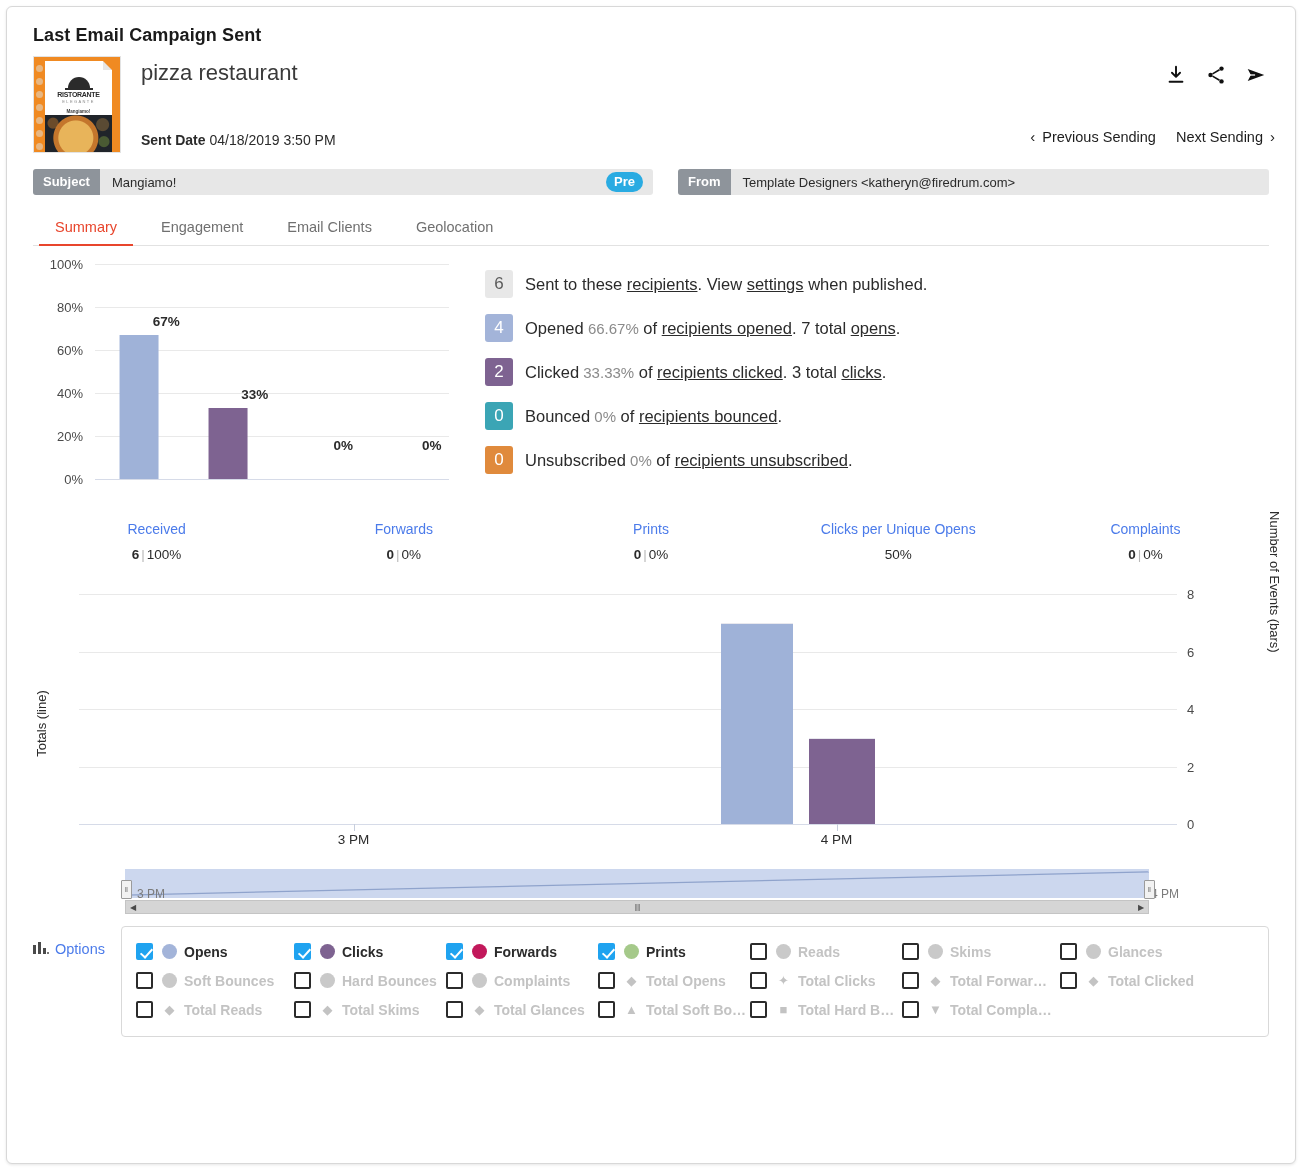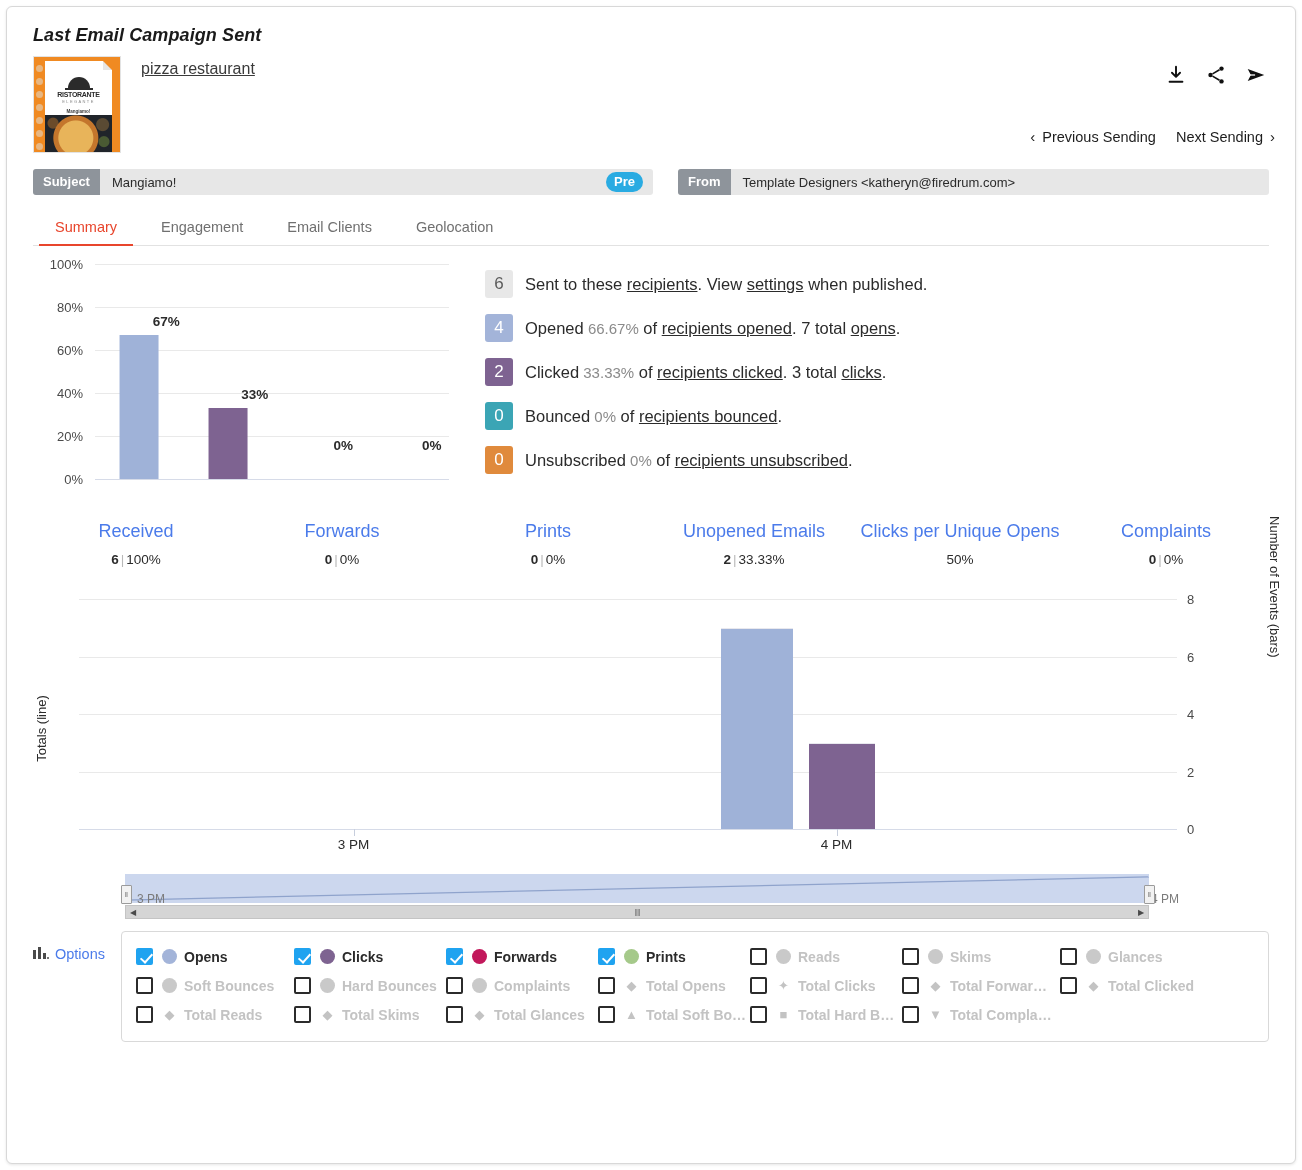--- a/index.html
+++ b/index.html
@@ -23,21 +23,20 @@
     padding: 0 20px;
   }
 
   
   .page-title {
     font-size: 18px;
     font-weight: bold;
     color: #1a1a1a;
     padding: 18px 0 6px 6px;
     letter-spacing: .1px;
-    font-style: italic;
   }
   .hdr-row { display: flex; align-items: flex-start; padding-left: 6px; }
   .thumb-wrap { width: 88px; flex: 0 0 88px; padding-top: 4px; }
   .thumb {
     width: 88px; height: 97px;
     background: #f08a22;
     position: relative;
     overflow: hidden;
     border: 1px solid #e3e3e3;
   }
@@ -66,21 +65,21 @@
       radial-gradient(circle at 46% 62%, #c4762c 0 22px, rgba(0,0,0,0) 23px),
       radial-gradient(circle at 12% 22%, #6c4b2a 0 5px, rgba(0,0,0,0) 6px),
       radial-gradient(circle at 86% 26%, #5a4a33 0 6px, rgba(0,0,0,0) 7px),
       radial-gradient(circle at 88% 72%, #4a5a33 0 5px, rgba(0,0,0,0) 6px),
       #20242a;
   }
   .thumb .dots{position:absolute;left:1px;top:8px;bottom:4px;width:9px;}
   .thumb .dots i{display:block;width:7px;height:7px;border-radius:50%;background:#e0dcd4;opacity:.55;margin:0 0 6px 1px;}
 
   .hdr-meta { padding-left: 20px; flex: 1 1 auto; }
-  .camp-name { font-size: 16px; color: #3a3a3a; padding-top: 8px; text-decoration: underline; }
+  .camp-name { font-size: 22px; color: #3a3a3a; padding-top: 8px; }
   .sent-date { font-size: 14px; color: #2b2b2b; padding-top: 46px; }
   .sent-date b { font-weight: bold; }
   .sent-date span { font-weight: normal; }
 
   .hdr-right { width: 320px; flex: 0 0 320px; text-align: right; }
   .icon-row { padding: 12px 8px 0 0; display: flex; justify-content: flex-end; gap: 18px; }
   .ic { width: 22px; height: 22px; display: inline-block; cursor: pointer; }
   .nav-row { padding-top: 42px; font-size: 14.5px; color: #1d1d1d; display: flex; justify-content: flex-end; align-items: center; gap: 20px;}
   .nav-link { cursor: pointer; display: inline-flex; align-items: center; gap: 7px; }
   .chev { font-size: 15px; color: #1d1d1d; }
@@ -140,21 +139,21 @@
     margin-right: 12px; flex: 0 0 28px;
   }
   .stat-txt { font-size: 16.5px; color: #2b2b2b; }
   .stat-lead { font-weight: normal; }
   .muted { color: #8a8a8a; font-size: 15px; }
   .lnk { color: #2b2b2b; text-decoration: underline; cursor: pointer; }
 
   
   .metrics { display: flex; margin: 22px 6px 0 6px; }
   .metric { flex: 1 1 0; text-align: center; }
-  .metric .m-label { font-size: 18px; color: #4b7bea; cursor: pointer; }
+  .metric .m-label { font-size: 14px; color: #4b7bea; cursor: pointer; }
   .metric .m-val { font-size: 13.5px; color: #2b2b2b; padding-top: 10px; }
   .metric .m-val b { font-weight: bold; }
   .metric .m-val span.sep { color: #b9b9b9; padding: 0 2px; }
 
   
   .ts-wrap { position: relative; margin: 24px 6px 0 6px; height: 270px; }
   .ts-ylabel-left, .ts-ylabel-right {
     position: absolute; font-size: 13px; color: #2b2b2b; white-space: nowrap;
   }
   .ts-ylabel-left { left: 8px; top: 130px; transform: rotate(-90deg) translate(-50%,0); transform-origin: left center; }
@@ -239,20 +238,24 @@
           <div class="logo-t1">RISTORANTE</div>
           <div class="logo-t2">ELEGANTE</div>
           <div class="logo-t3">Mangiamo!</div>
         </div>
         <div class="photo"></div>
       </div>
     </div>
 
     <div class="hdr-meta">
       <div class="camp-name">pizza restaurant</div>
+      <div class="sent-date">
+        <b>Sent Date</b>
+        <span>04/18/2019 3:50 PM</span>
+      </div>
     </div>
 
     <div class="hdr-right">
       <div class="icon-row">
         <span class="ic">
           <svg viewBox="0 0 24 24" width="22" height="22">
               <path d="M12 3v10M12 14l-4.4-4.4M12 14l4.4-4.4" stroke="#111" stroke-width="2.1" fill="none" stroke-linecap="round"></path>
               <path d="M5 19.4h14" stroke="#111" stroke-width="2.1" stroke-linecap="round"></path>
             </svg>
         </span>
@@ -370,24 +373,20 @@
       </div>
       <div class="metric">
         <div class="m-label">Forwards</div>
         <div class="m-val"><b>0</b><span class="sep">|</span><span>0%</span></div>
       </div>
       <div class="metric">
         <div class="m-label">Prints</div>
         <div class="m-val"><b>0</b><span class="sep">|</span><span>0%</span></div>
       </div>
       <div class="metric">
-        <div class="m-label">Unopened Emails</div>
-        <div class="m-val"><b>2</b><span class="sep">|</span><span>33.33%</span></div>
-      </div>
-      <div class="metric">
         <div class="m-label">Clicks per Unique Opens</div>
         <div class="m-val"><span>50%</span></div>
       </div>
       <div class="metric">
         <div class="m-label">Complaints</div>
         <div class="m-val"><b>0</b><span class="sep">|</span><span>0%</span></div>
       </div>
     </div>
 
   <div class="ts-wrap">

